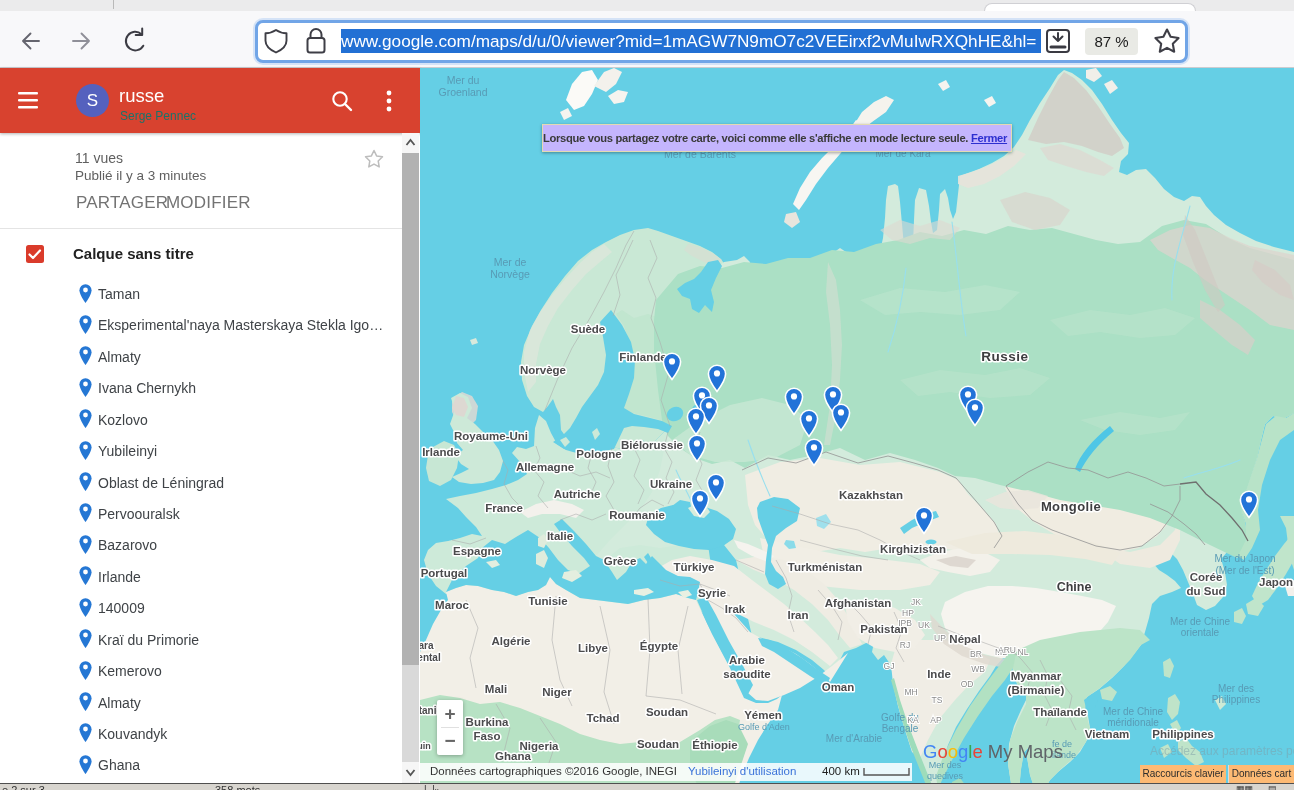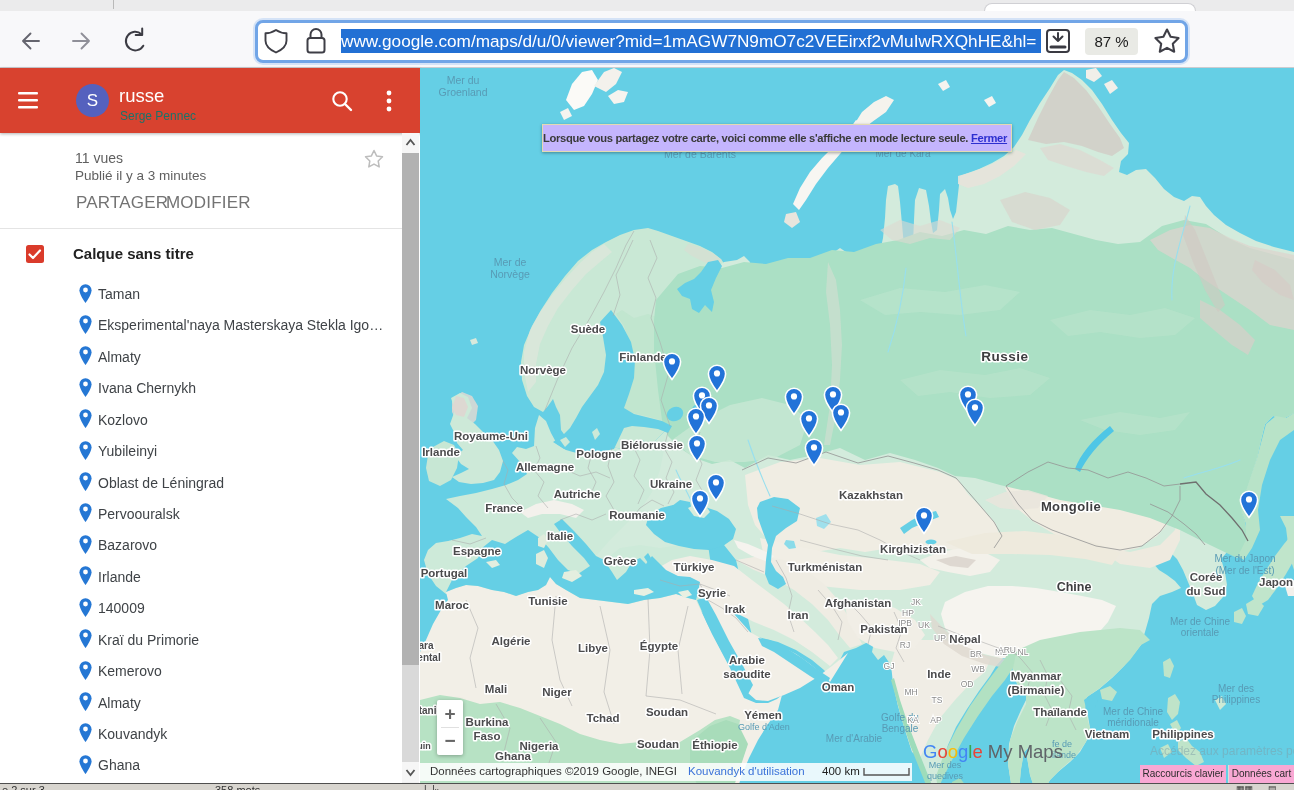--- a/index.html
+++ b/index.html
@@ -35,21 +35,21 @@
 #map{left:420px;top:68px;width:874px;height:722px;background:#65cfe5}
 #banner{left:122px;top:56px;width:470px;height:28px;background:#c4b5fd;border:1px solid #e3dab2;box-shadow:0 1px 3px rgba(0,0,0,.35);font-size:11.2px;font-weight:bold;color:#3a3a3a;text-align:left;line-height:26px;letter-spacing:-0.3px;white-space:nowrap}
 #banner a{color:#2d2fd0;text-decoration:underline}
 #zoomctl{left:17px;top:632px;width:26px;height:55px;background:#fff;border-radius:2px;box-shadow:0 1px 4px rgba(0,0,0,.3);color:#666}
 #zoomctl .zc{position:absolute;left:0;width:26px;height:27px;font-size:19px;text-align:center;line-height:27px;font-weight:bold}
 #attrib{left:0;top:695px;width:492px;height:18px;background:rgba(255,255,255,.86);font-size:11.5px;color:#333;white-space:nowrap}
 #gmm{left:503px;top:673px;font-size:18.5px;letter-spacing:0;white-space:nowrap}
 #gmm span{font-weight:normal}
 #awin1{left:698px;top:639px;font-size:24px;color:rgba(125,158,168,.55);white-space:nowrap}
 #awin2{left:730px;top:676px;font-size:12px;color:rgba(125,158,168,.5);white-space:nowrap}
-.kbox{top:697px;height:24px;background:#f9a8d4;font-size:10px;color:#2c2c2c;text-align:center;line-height:18px}
+.kbox{top:697px;height:24px;background:#fdba74;font-size:10px;color:#2c2c2c;text-align:center;line-height:18px}
 
 #osbar{left:0;top:783px;width:1294px;height:7px;background:#d8d5cf;border-top:1px solid #4f4f4f}
 </style></head>
 <body>
 <div class="abs" id="tabstrip"></div>
 <div class="abs" id="tabsep"></div>
 <div class="abs" id="tabactive"></div>
 <div class="abs" id="toolbar"></div>
 <svg class="abs" style="left:0;top:11px" width="255" height="57" viewBox="0 0 255 57">
   <g stroke="#65656e" stroke-width="1.9" fill="none" stroke-linecap="round" stroke-linejoin="round">
@@ -492,22 +492,22 @@
 <use href="#gpin" x="924" y="516"></use>
 <use href="#gpin" x="1249" y="500"></use>
 </svg>
   <div class="abs" id="banner">Lorsque vous partagez votre carte, voici comme elle s'affiche en mode lecture seule. <a href="#">Fermer</a></div>
   <div class="abs" id="zoomctl">
     <div class="zc" style="top:0">+</div>
     <div style="position:absolute;left:4px;top:27px;width:18px;height:1px;background:#e0e0e0"></div>
     <div class="zc" style="top:27px">−</div>
   </div>
   <div class="abs" id="attrib">
-    <span style="position:absolute;left:10px;top:2px">Données cartographiques ©2019 Google, INEGI</span>
-    <span style="position:absolute;left:268px;top:2px;color:#3b73d9">Kouvandyk d'utilisation</span>
+    <span style="position:absolute;left:10px;top:2px">Données cartographiques ©2016 Google, INEGI</span>
+    <span style="position:absolute;left:268px;top:2px;color:#3b73d9">Yubileinyi d'utilisation</span>
     <span style="position:absolute;left:402px;top:2px;color:#222">400 km</span>
     <svg style="position:absolute;left:443px;top:4px" width="48" height="10" viewBox="0 0 48 10">
         <path d="M1,1 v7 h45 v-7" fill="none" stroke="#555" stroke-width="1.4"></path>
       </svg>
   </div>
   <div class="abs" id="gmm"><span style="color:#4285F4">G</span><span style="color:#EA4335">o</span><span style="color:#FBBC05">o</span><span style="color:#4285F4">g</span><span style="color:#34A853">l</span><span style="color:#EA4335">e</span><span style="color:#5f6368"> My Maps</span></div>
   <div class="abs" id="awin2">Accédez aux paramètres pour activer</div>
   <div class="abs kbox" style="left:720px;width:86px">Raccourcis clavier</div>
   <div class="abs kbox" style="left:808px;width:66px;border-left:1px solid #ddd">Données cart</div>
 </div>

